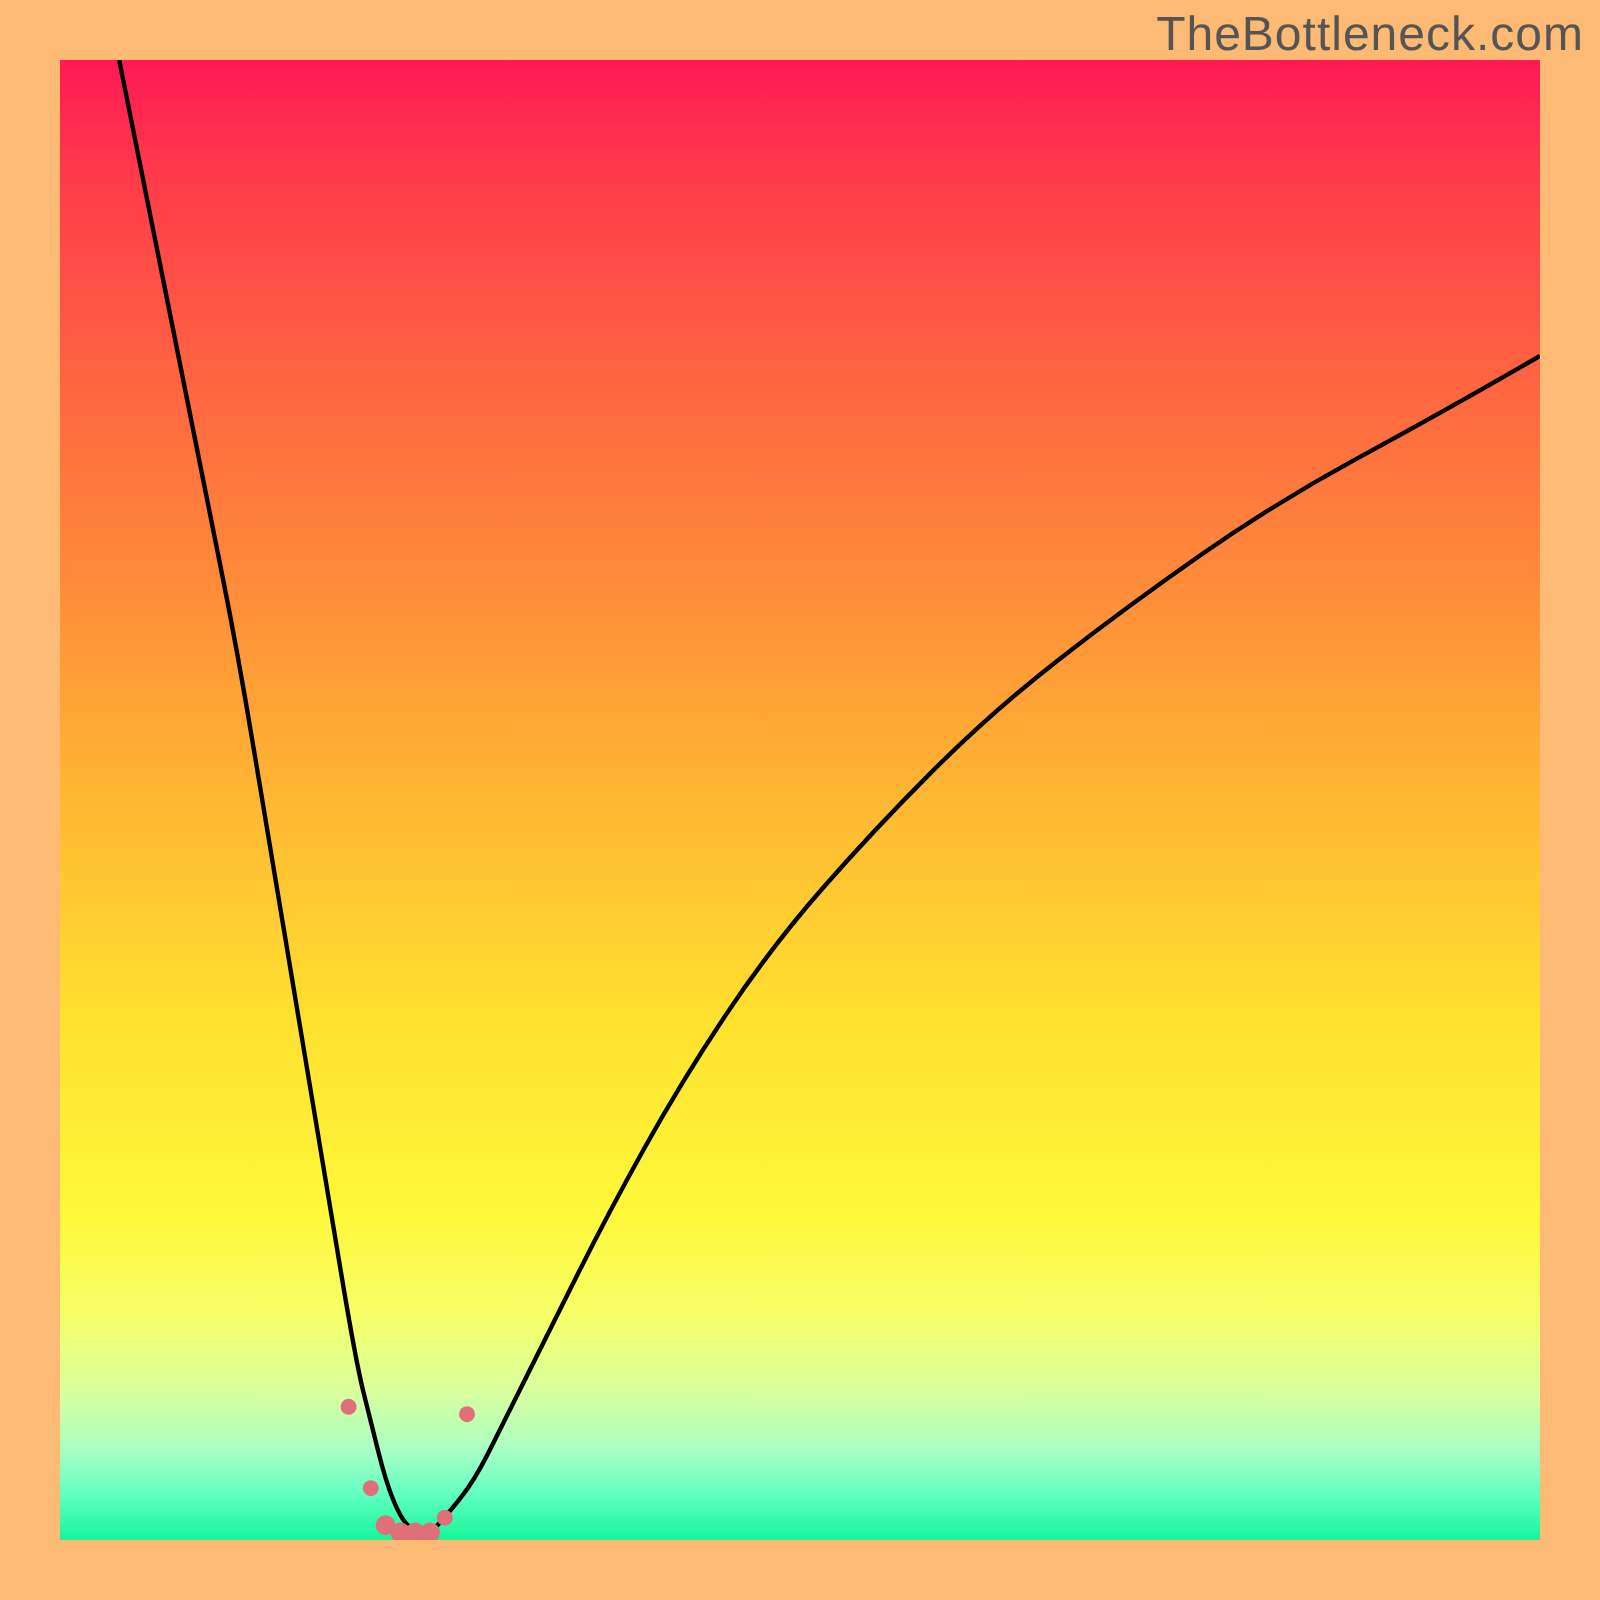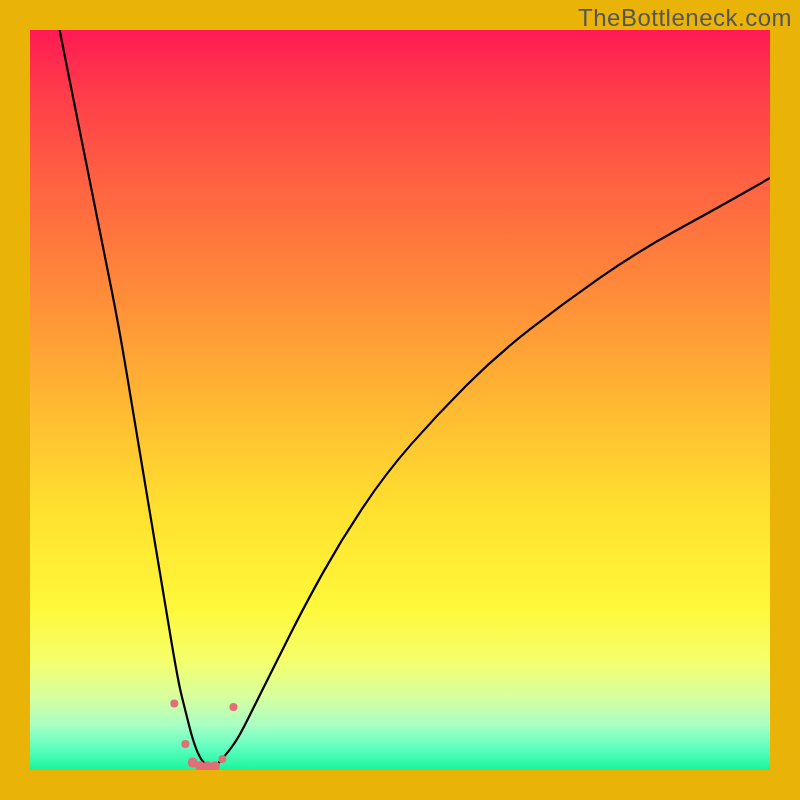--- a/index.html
+++ b/index.html
@@ -10,21 +10,21 @@
     overflow: hidden;
     background: #000;
     font-family: Arial, Helvetica, sans-serif;
   }
   .frame {
     position: absolute;
     top: 0;
     left: 0;
     width: 800px;
     height: 800px;
-    background: #eab308;
+    background: #fdba74;
   }
   .plot-area {
     position: absolute;
     top: 30px;
     left: 30px;
     width: 740px;
     height: 740px;
     background: linear-gradient(
       to bottom,
       #ff1a53 0%,

